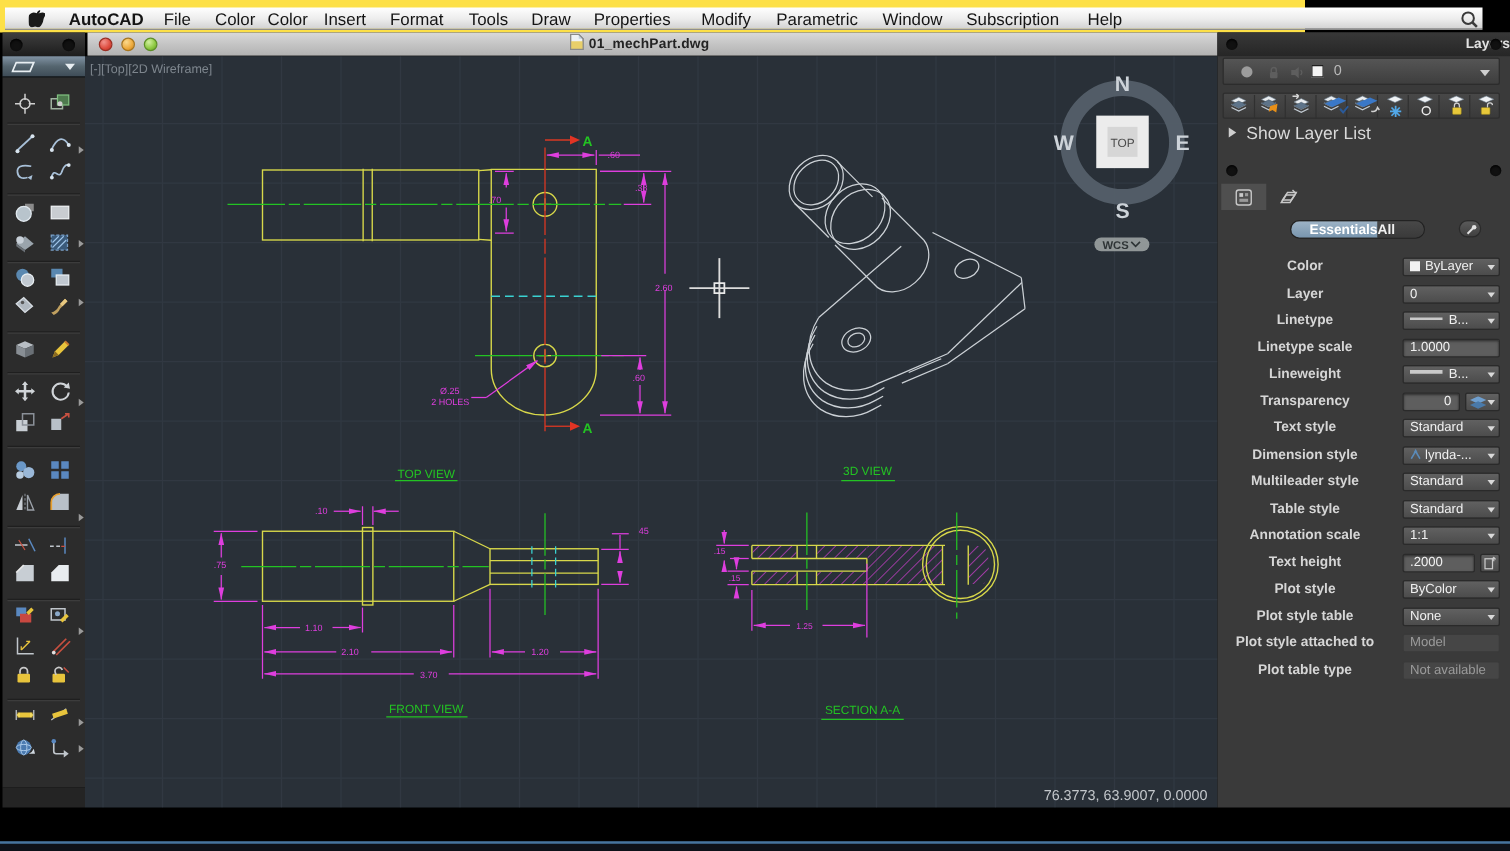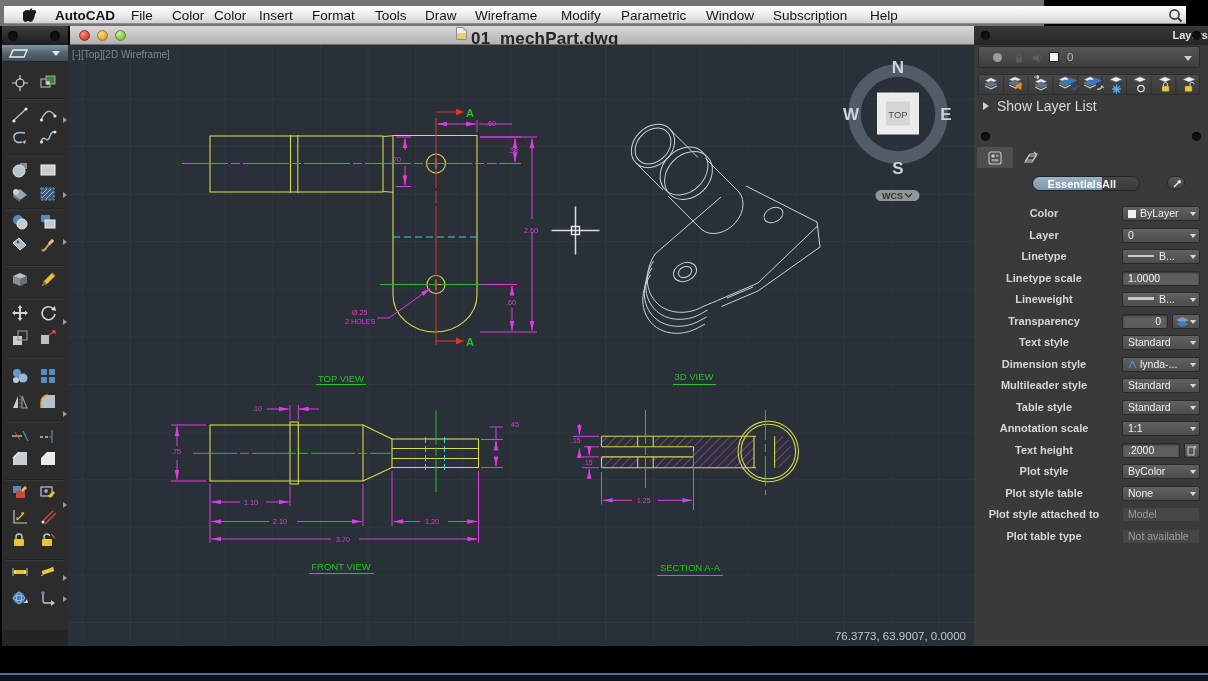--- a/index.html
+++ b/index.html
@@ -2,33 +2,33 @@
 <html><head>
 <meta charset="utf-8">
 <style>
   * { margin:0; padding:0; box-sizing:border-box; }
   html,body { width:1208px; height:681px; background:#000; overflow:hidden;
     font-family:"Liberation Sans", sans-serif; }
   .abs { position:absolute; }
   #stage { position:relative; width:1208px; height:681px; background:#000; }
 
   
-  #menubar { left:0; top:0; width:1044px; height:26px; background:#737373; }
+  #menubar { left:0; top:0; width:1044px; height:26px; background:#fde047; }
   #menubar .bar { position:absolute; left:4px; top:6px; width:1182px; height:18px;
     background:linear-gradient(#ffffff,#ececec 55%,#d2d2d2);
     border-bottom:1px solid #8e8e8e; }
   #menubar span { position:absolute; top:8px; color:#141414; font-size:13.5px; }
 
   
   #titlebar { left:70px; top:26px; width:904px; height:19px;
     background:linear-gradient(#d9d9d9,#c3c3c3 55%,#b3b3b3);
     border-bottom:1px solid #6f6f6f; }
   .tlight { position:absolute; top:30px; width:11px; height:11px; border-radius:50%; }
   #title-text { position:absolute; left:471px; top:29px; color:#242424;
-    font-size:17px; font-weight:bold; letter-spacing:0.2px; }
+    font-size:11px; font-weight:bold; letter-spacing:0.2px; }
 
   
   #tshead { left:2px; top:26px; width:66px; height:19px;
     background:linear-gradient(#3e3e3e,#1d1d1d); }
   .knob { position:absolute; border-radius:50%; background:#111;
     box-shadow:inset 0 1px 2px #000; }
 
   
   #tooldrop { left:2px; top:45px; width:66px; height:17px;
     background:linear-gradient(#8294a5,#55656f 50%,#3e4c57);
@@ -73,21 +73,21 @@
       <path fill="#1a1a1a" d="M11.3 1.2c.1 1-.3 1.9-.9 2.6-.7.7-1.6 1.2-2.5 1.1-.1-.9.3-1.9.9-2.5.7-.7 1.7-1.2 2.5-1.2zM13.8 13.1c-.4 1-.6 1.4-1.2 2.3-.8 1.2-1.9 2.7-3.2 2.7-1.2 0-1.5-.8-3.1-.8-1.6 0-2 .8-3.2.8-1.3 0-2.3-1.4-3.1-2.6C-1.2 12.2-1.4 8.1.4 5.9c1.2-1.5 3-2.4 4.6-2.4 1.7 0 2.8.9 4.2.9 1.4 0 2.2-.9 4.2-.9 1.5 0 3 .8 4.1 2.2-3.6 2-3 7.1-3.7 7.4z"></path>
     </svg>
     <span style="left:55px;font-weight:bold">AutoCAD</span>
     <span style="left:131px">File</span>
     <span style="left:172px">Color</span>
     <span style="left:214px">Color</span>
     <span style="left:259px">Insert</span>
     <span style="left:312px">Format</span>
     <span style="left:375px">Tools</span>
     <span style="left:425px">Draw</span>
-    <span style="left:475px">Wireframe</span>
+    <span style="left:475px">Properties</span>
     <span style="left:561px">Modify</span>
     <span style="left:621px">Parametric</span>
     <span style="left:706px">Window</span>
     <span style="left:773px">Subscription</span>
     <span style="left:870px">Help</span>
     <svg class="abs" style="left:1168px;top:8px" width="16" height="16" viewBox="0 0 16 16">
       <circle cx="6.5" cy="6.5" r="4.6" fill="none" stroke="#3a3a3a" stroke-width="1.6"></circle>
       <line x1="10" y1="10" x2="13.5" y2="13.5" stroke="#3a3a3a" stroke-width="2"></line>
     </svg>
   </div>

